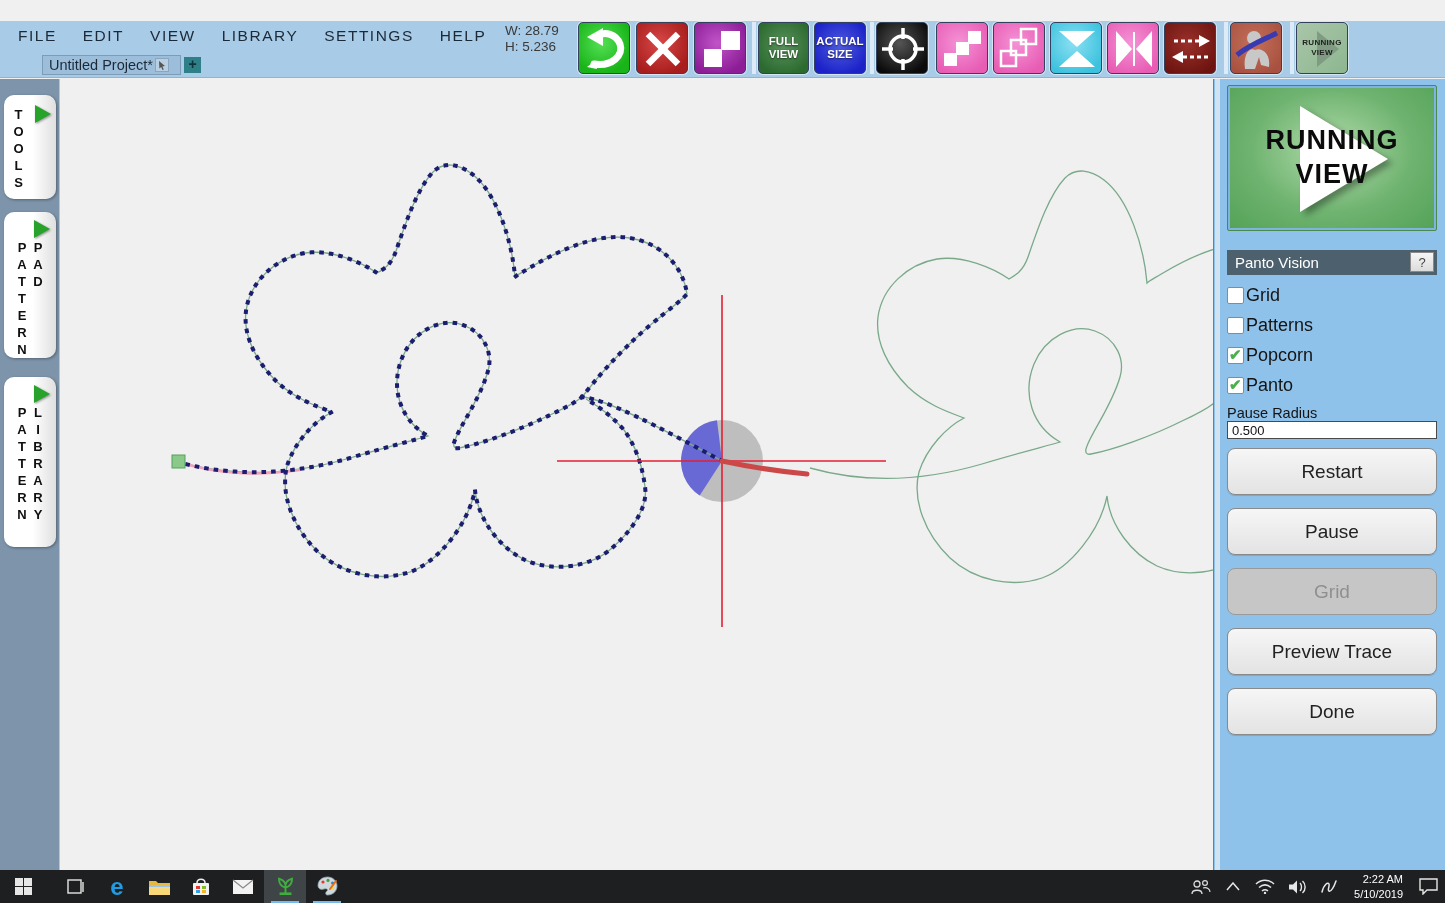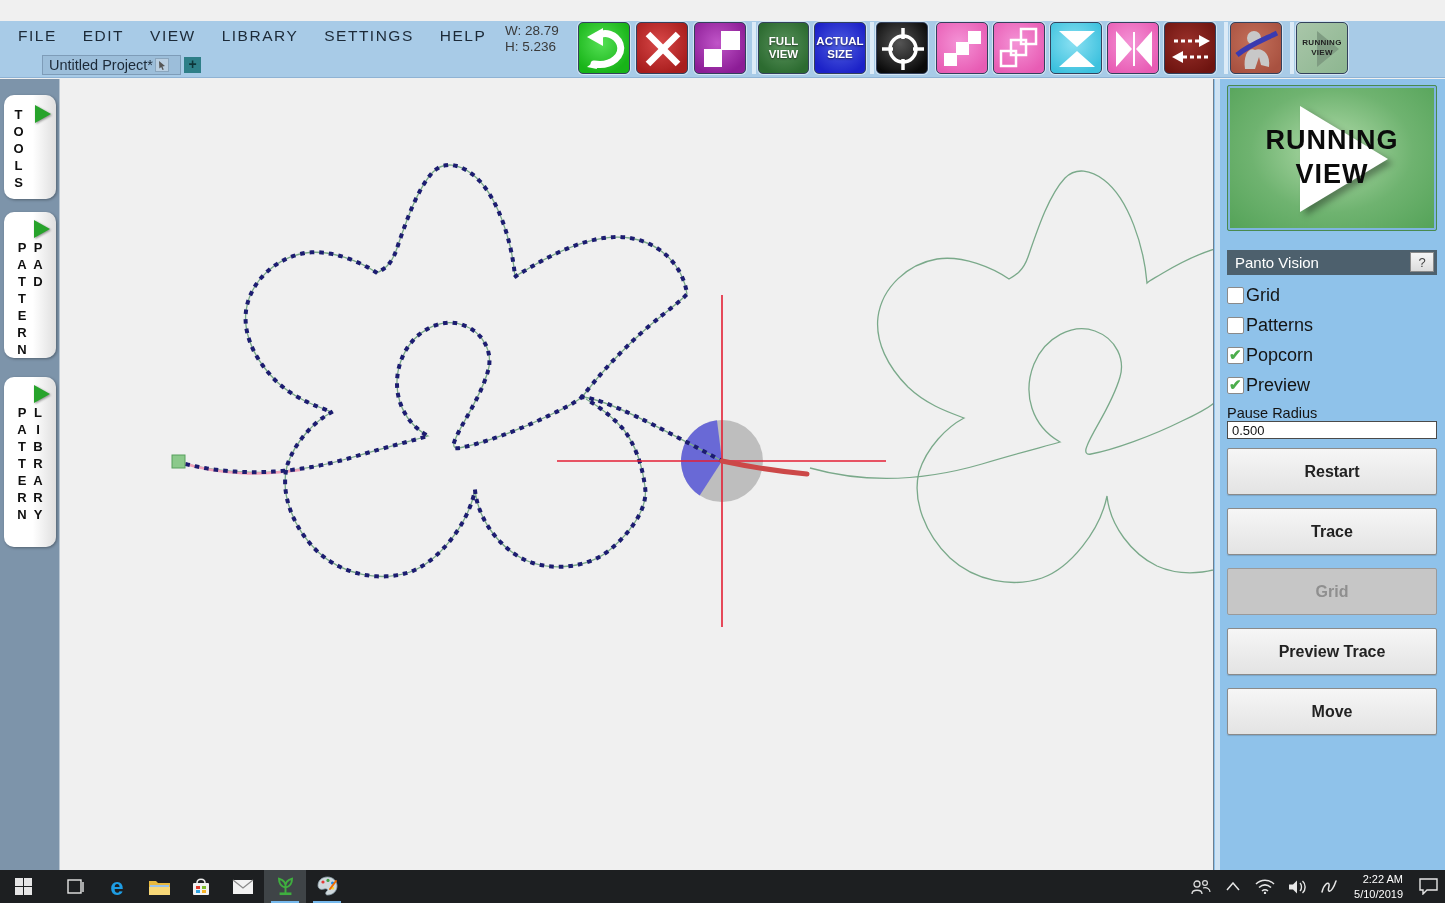--- a/index.html
+++ b/index.html
@@ -79,22 +79,22 @@
     color:#444; font-size:13px; text-align:center; line-height:19px; cursor:pointer; }
   .cb-row { display:flex; align-items:center; margin-top:10px; height:20px; }
   .cb-row:first-of-type { margin-top:18px; }
   .cb { width:17px; height:17px; background:#fff; border:1px solid #8a8a8a; border-radius:2px; position:relative; cursor:pointer; }
   .cb.checked::after { content:"\2714"; position:absolute; left:1px; top:-2px; font-size:15px; color:#4cae4c; font-weight:bold; }
   .cb-label { font-size:18px; color:#141414; margin-left:2px; }
   .radius-label { margin-top:10px; font-size:14.5px; color:#141414; }
   .radius-input { width:100%; height:18px; background:#fff; border:1px solid #4a4a4a; font-size:13px; color:#111;
     font-family:"Liberation Sans",sans-serif; padding:0 0 0 4px; margin-top:0; display:block; }
   .rp-btn { width:100%; height:47px; margin-top:13px; background:linear-gradient(#f6f6f6,#e3e3e3);
-    border:1px solid #8a8a8a; border-radius:2px; font-size:16px; color:#222; font-family:"Liberation Sans",sans-serif;
-    cursor:pointer; box-shadow:0 1px 1px rgba(0,0,0,.15);font-weight:bold; }
+    border:1px solid #8a8a8a; border-radius:8px; font-size:19px; color:#222; font-family:"Liberation Sans",sans-serif;
+    cursor:pointer; box-shadow:0 1px 1px rgba(0,0,0,.15); }
   .rp-btn:first-of-type { margin-top:9px; }
   .rp-btn.disabled { background:#c6c6c6; color:#8f8f8f; border-color:#9a9a9a; box-shadow:none; cursor:default; }
 
   
   .taskbar { position:absolute; left:0; top:870px; width:1445px; height:33px; background:#1d1f21; display:flex; align-items:center; }
   .start-btn { width:46px; height:33px; display:flex; align-items:center; justify-content:center; cursor:pointer; }
   .search-box { width:285px; height:33px; background:#eef1f3; border:1px solid #5a5a5a; display:flex; align-items:center;
     padding:0 8px; gap:8px; }
   .search-box .ring { width:14px; height:14px; border:2px solid #3c3c3c; border-radius:50%; }
   .search-text { flex:1; font-size:13.5px; color:#333; }
@@ -300,31 +300,31 @@
       <div class="cb-row">
         <span class="cb"></span>
         <span class="cb-label">Patterns</span>
       </div>
       <div class="cb-row">
         <span class="cb checked"></span>
         <span class="cb-label">Popcorn</span>
       </div>
       <div class="cb-row">
         <span class="cb checked"></span>
-        <span class="cb-label">Preview</span>
+        <span class="cb-label">Panto</span>
       </div>
 
       <div class="radius-label">Pause Radius</div>
       <input class="radius-input" value="0.500" style="">
 
       <button class="rp-btn">Restart</button>
-      <button class="rp-btn">Trace</button>
+      <button class="rp-btn">Pause</button>
       <button class="rp-btn disabled">Grid</button>
       <button class="rp-btn">Preview Trace</button>
-      <button class="rp-btn">Move</button>
+      <button class="rp-btn">Done</button>
     </div>
   </div>
 
   <div class="taskbar">
     <div class="start-btn">
       <svg width="17" height="17" viewBox="0 0 17 17">
         <rect x="0" y="0" width="8" height="8" fill="#e6e6e6"></rect>
           <rect x="9" y="0" width="8" height="8" fill="#e6e6e6"></rect>
         <rect x="0" y="9" width="8" height="8" fill="#e6e6e6"></rect>
           <rect x="9" y="9" width="8" height="8" fill="#e6e6e6"></rect>

